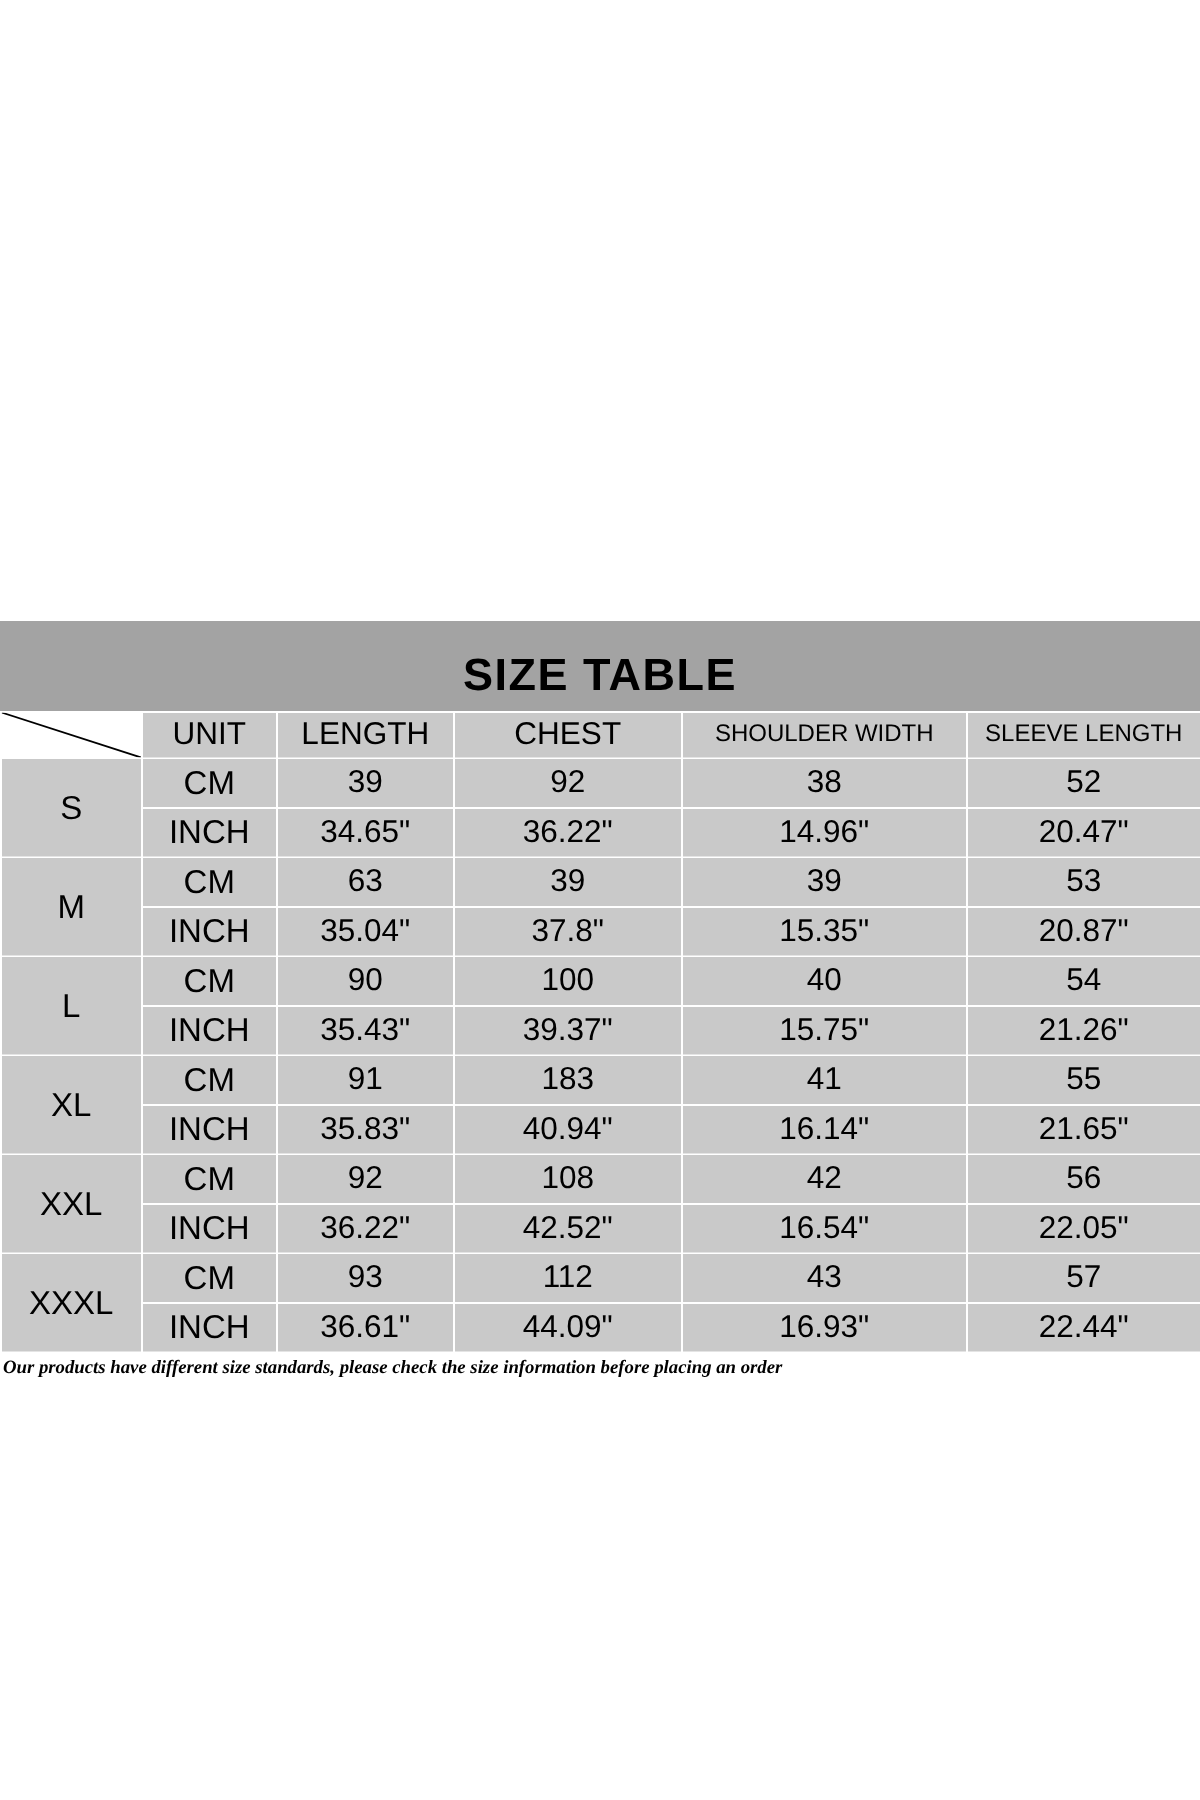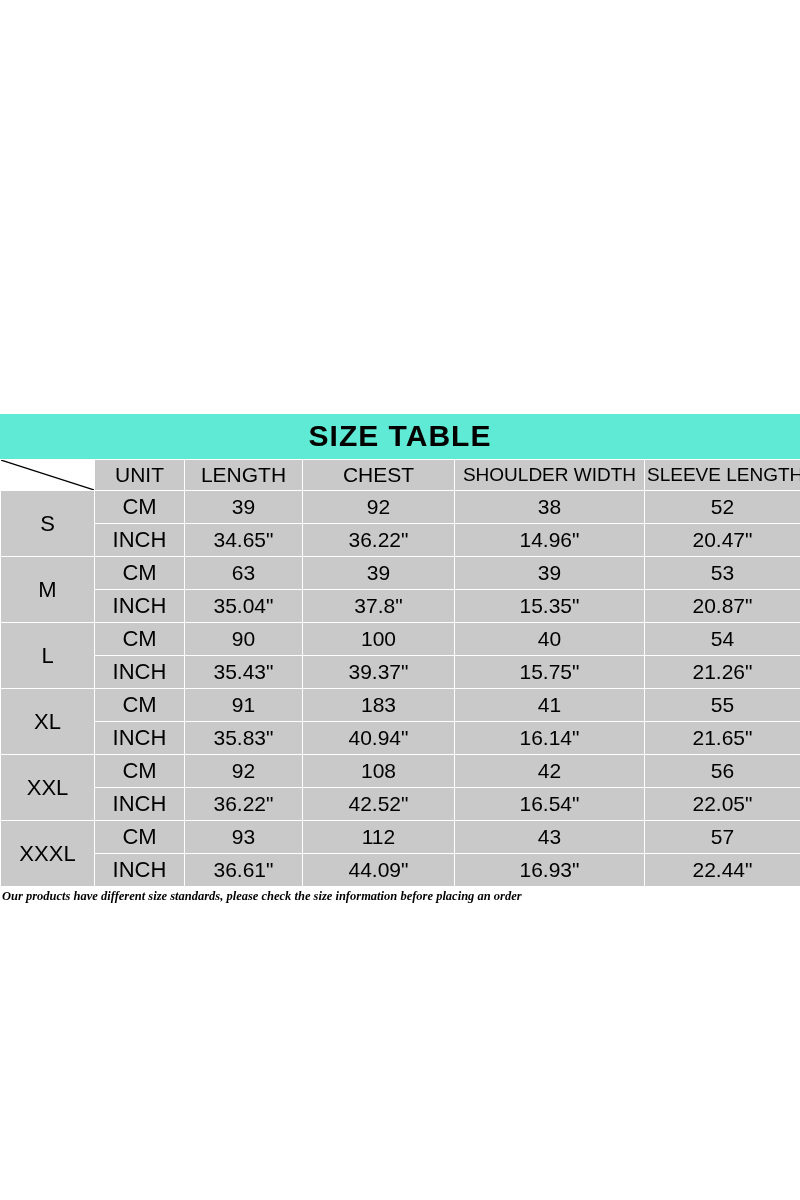--- a/index.html
+++ b/index.html
@@ -16,27 +16,27 @@
   }
 
   #size-table-block {
     position: absolute;
     left: 0;
     top: 414px;
     width: 800px;
   }
 
   .table-title {
-    background: #5eead4;
+    background: #a3a3a3;
     color: #000000;
     text-align: center;
     font-size: 30px;
     font-weight: bold;
     letter-spacing: 1px;
-    padding: 7px 0 8px 0;
+    padding: 22px 0 8px 0;
     line-height: 1.0;
     font-family: "Liberation Sans", sans-serif;
   }
 
   table.size-table {
     border-collapse: collapse;
     width: 800px;
     table-layout: fixed;
   }
 
@@ -54,21 +54,21 @@
     overflow: hidden;
   }
 
   table.size-table td.header-cell {
     font-size: 21px;
     font-weight: normal;
     background: #c9c9c9;
   }
 
   table.size-table td.header-narrow {
-    font-size: 19px;
+    font-size: 16px;
   }
 
   table.size-table td.size-cell {
     font-size: 22px;
     background: #c9c9c9;
   }
 
   table.size-table td.unit-cell {
     font-size: 22px;
   }

